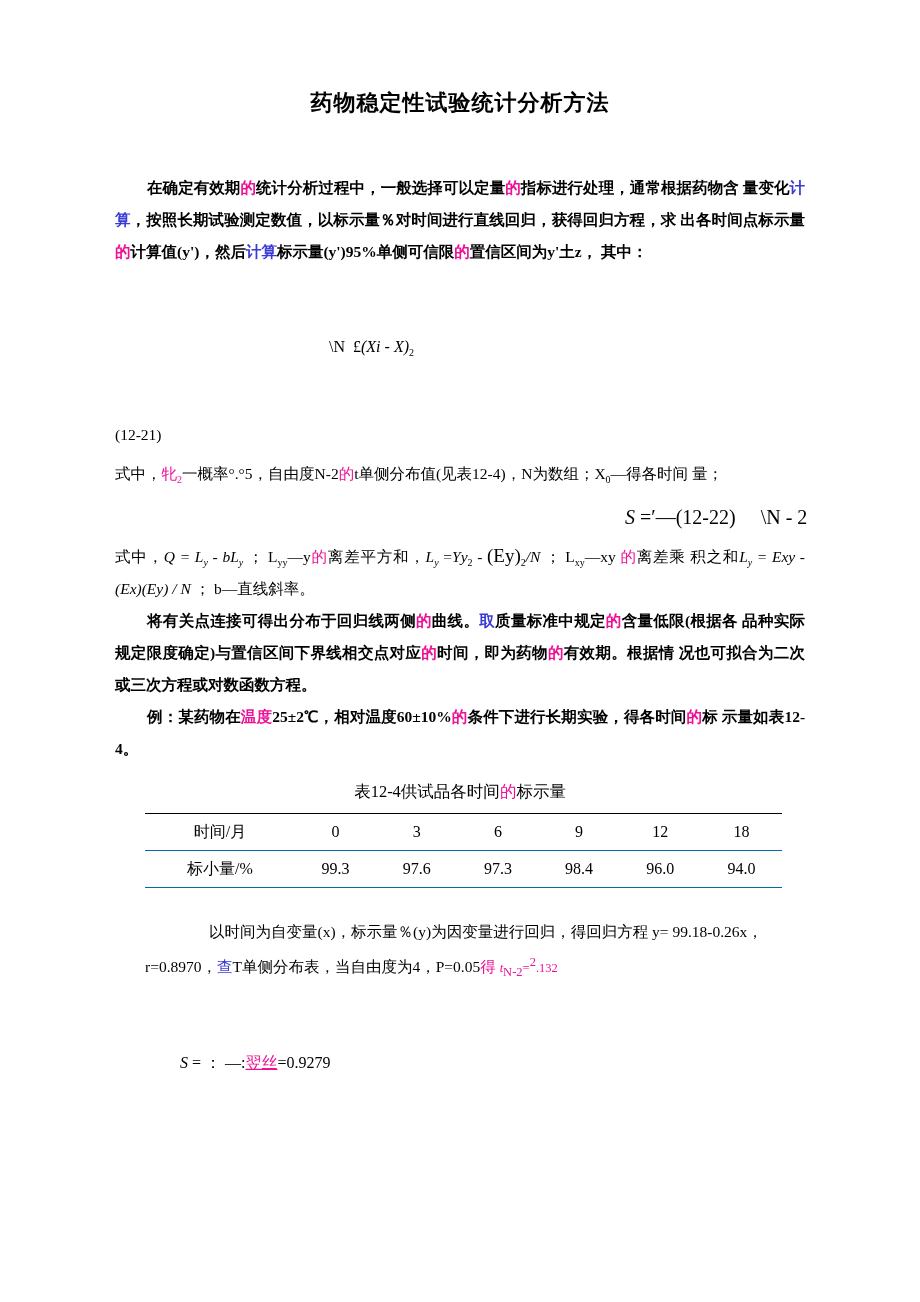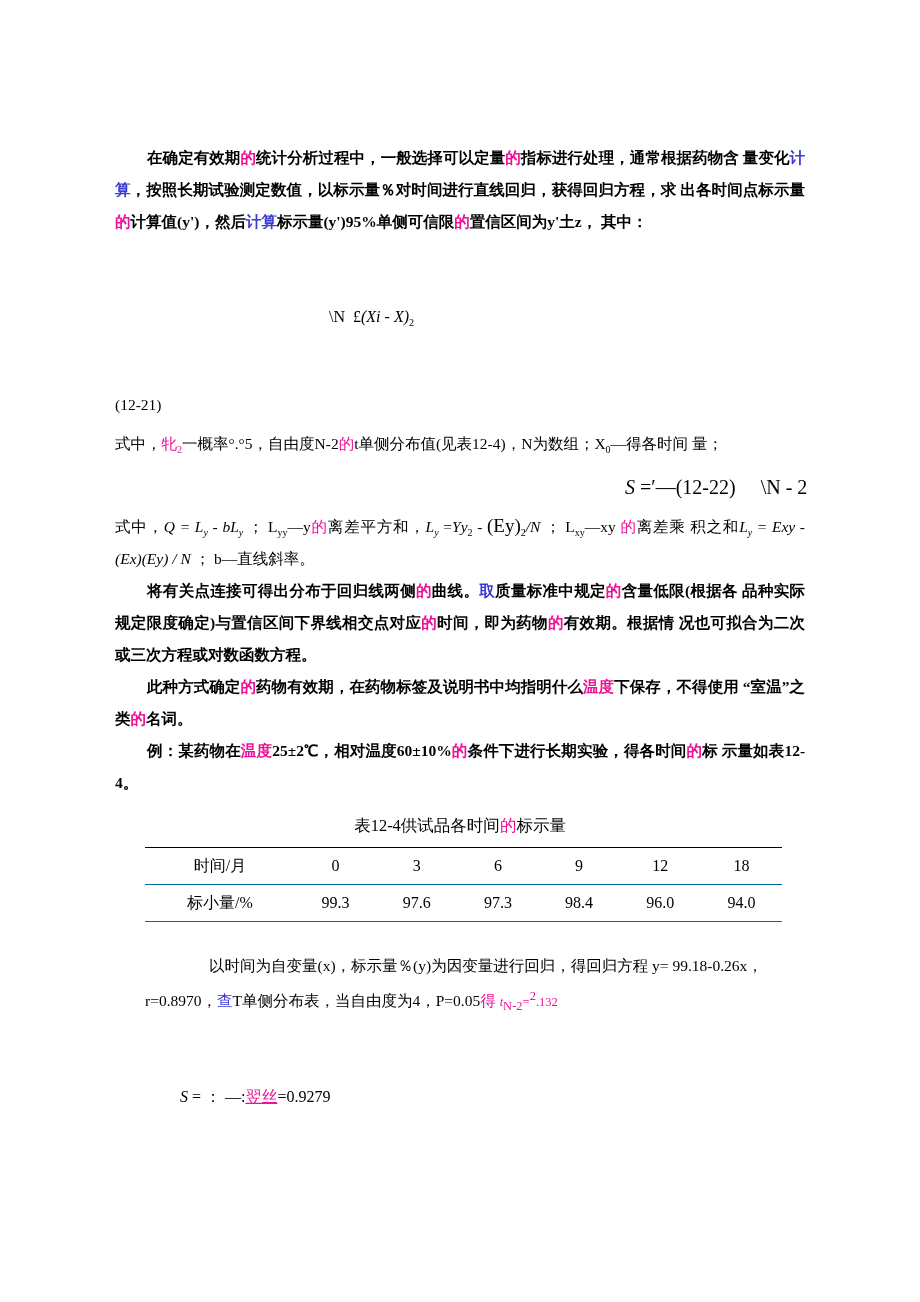--- a/index.html
+++ b/index.html
@@ -30,39 +30,39 @@
   .stat-table td { text-align:center; height:37px; vertical-align:middle; }
   .stat-table td.label-col { width:150px; }
   .p8 { margin:26px 0 0 30px; width:635px; text-indent:64px; line-height:35px; text-align:left; }
   .f3 { margin:14px 0 0 65px; line-height:25px; font-size:16px; }
 </style>
 </head>
 <body>
 
 <div class="page">
 
+  <h1 class="title">药物稳定性试验统计分析方法</h1>
 
   <p class="body-p indent p1"><span>在确定有效期</span><span style="color: rgb(238, 16, 151);">的</span><span>统计分析过程中，一般选择可以定量</span><span style="color: rgb(238, 16, 151);">的</span><span>指标进行处理，通常根据药物含 量变化</span><span style="color: rgb(58, 58, 214);">计算</span><span>，按照长期试验测定数值，以标示量％对时间进行直线回归，获得回归方程，求 出各时间点标示量</span><span style="color: rgb(238, 16, 151);">的</span><span>计算值(y')，然后</span><span style="color: rgb(58, 58, 214);">计算</span><span>标示量(y')95%单侧可信限</span><span style="color: rgb(238, 16, 151);">的</span><span>置信区间为y'土z， 其中：</span></p>
 
   <div class="formula f1">
     <div><span>      \N  </span><span>£</span><span style="font-style: italic;">(Xi - X)</span><sub>2</sub></div>
   </div>
 
   <p class="eqnum">(12-21)</p>
 
   <p class="body-p p2"><span>式中，</span><span style="color: rgb(238, 16, 151);">牝</span><sub style="color: rgb(238, 16, 151);">2</sub><span>一概率°.°5，自由度N-2</span><span style="color: rgb(238, 16, 151);">的</span><span>t单侧分布值(见表12-4)，N为数组；X</span><sub>0</sub><span>—得各时间 量；</span></p>
 
 
   <div class="formula f2"><span style="font-style: italic;">S</span><span> =′—(12-22)　 \N - 2</span></div>
 
   <p class="body-p p4"><span>式中，</span><span style="font-style: italic;">Q = L</span><sub style="font-style: italic;">y</sub><span style="font-style: italic;"> - bL</span><sub style="font-style: italic;">y</sub><span> ； L</span><sub>yy</sub><span>—y</span><span style="color: rgb(238, 16, 151);">的</span><span>离差平方和，</span><span style="font-style: italic;">L</span><sub style="font-style: italic;">y</sub><span> =</span><span style="font-style: italic;">Yy</span><sub>2</sub><span> - </span><span class="big">(Ey)</span><sub>2</sub><span style="font-style: italic;">/N</span><span> ； L</span><sub>xy</sub><span>—xy </span><span style="color: rgb(238, 16, 151);">的</span><span>离差乘 积之和</span><span style="font-style: italic;">L</span><sub style="font-style: italic;">y</sub><span style="font-style: italic;"> = Exy - (Ex)(Ey) / N</span><span> ； b—直线斜率。</span></p>
 
   <p class="body-p indent"><span>将有关点连接可得出分布于回归线两侧</span><span style="color: rgb(238, 16, 151);">的</span><span>曲线。</span><span style="color: rgb(58, 58, 214);">取</span><span>质量标准中规定</span><span style="color: rgb(238, 16, 151);">的</span><span>含量低限(根据各 品种实际规定限度确定)与置信区间下界线相交点对应</span><span style="color: rgb(238, 16, 151);">的</span><span>时间，即为药物</span><span style="color: rgb(238, 16, 151);">的</span><span>有效期。根据情 况也可拟合为二次或三次方程或对数函数方程。</span></p>
 
-  <p class="body-p indent"><span>此种方式确定</span><span style="color: rgb(238, 16, 151);">的</span><span>药物有效期，在药物标签及说明书中均指明什么</span><span style="color: rgb(238, 16, 151);">温度</span><span>下保存，不得使用 “室温”之类</span><span style="color: rgb(238, 16, 151);">的</span><span>名词。</span></p>
 
   <p class="body-p indent"><span>例：某药物在</span><span style="color: rgb(238, 16, 151);">温度</span><span>25±2℃，相对温度60±10%</span><span style="color: rgb(238, 16, 151);">的</span><span>条件下进行长期实验，得各时间</span><span style="color: rgb(238, 16, 151);">的</span><span>标 示量如表12-4。</span></p>
 
   <p class="table-caption"><span>表12-4供试品各时间</span><span style="color: rgb(238, 16, 151);">的</span><span>标示量</span></p>
 
   <table class="stat-table">
     <tbody>
         <tr>
       <td class="label-col">时间/月</td>
       <td>0</td>

